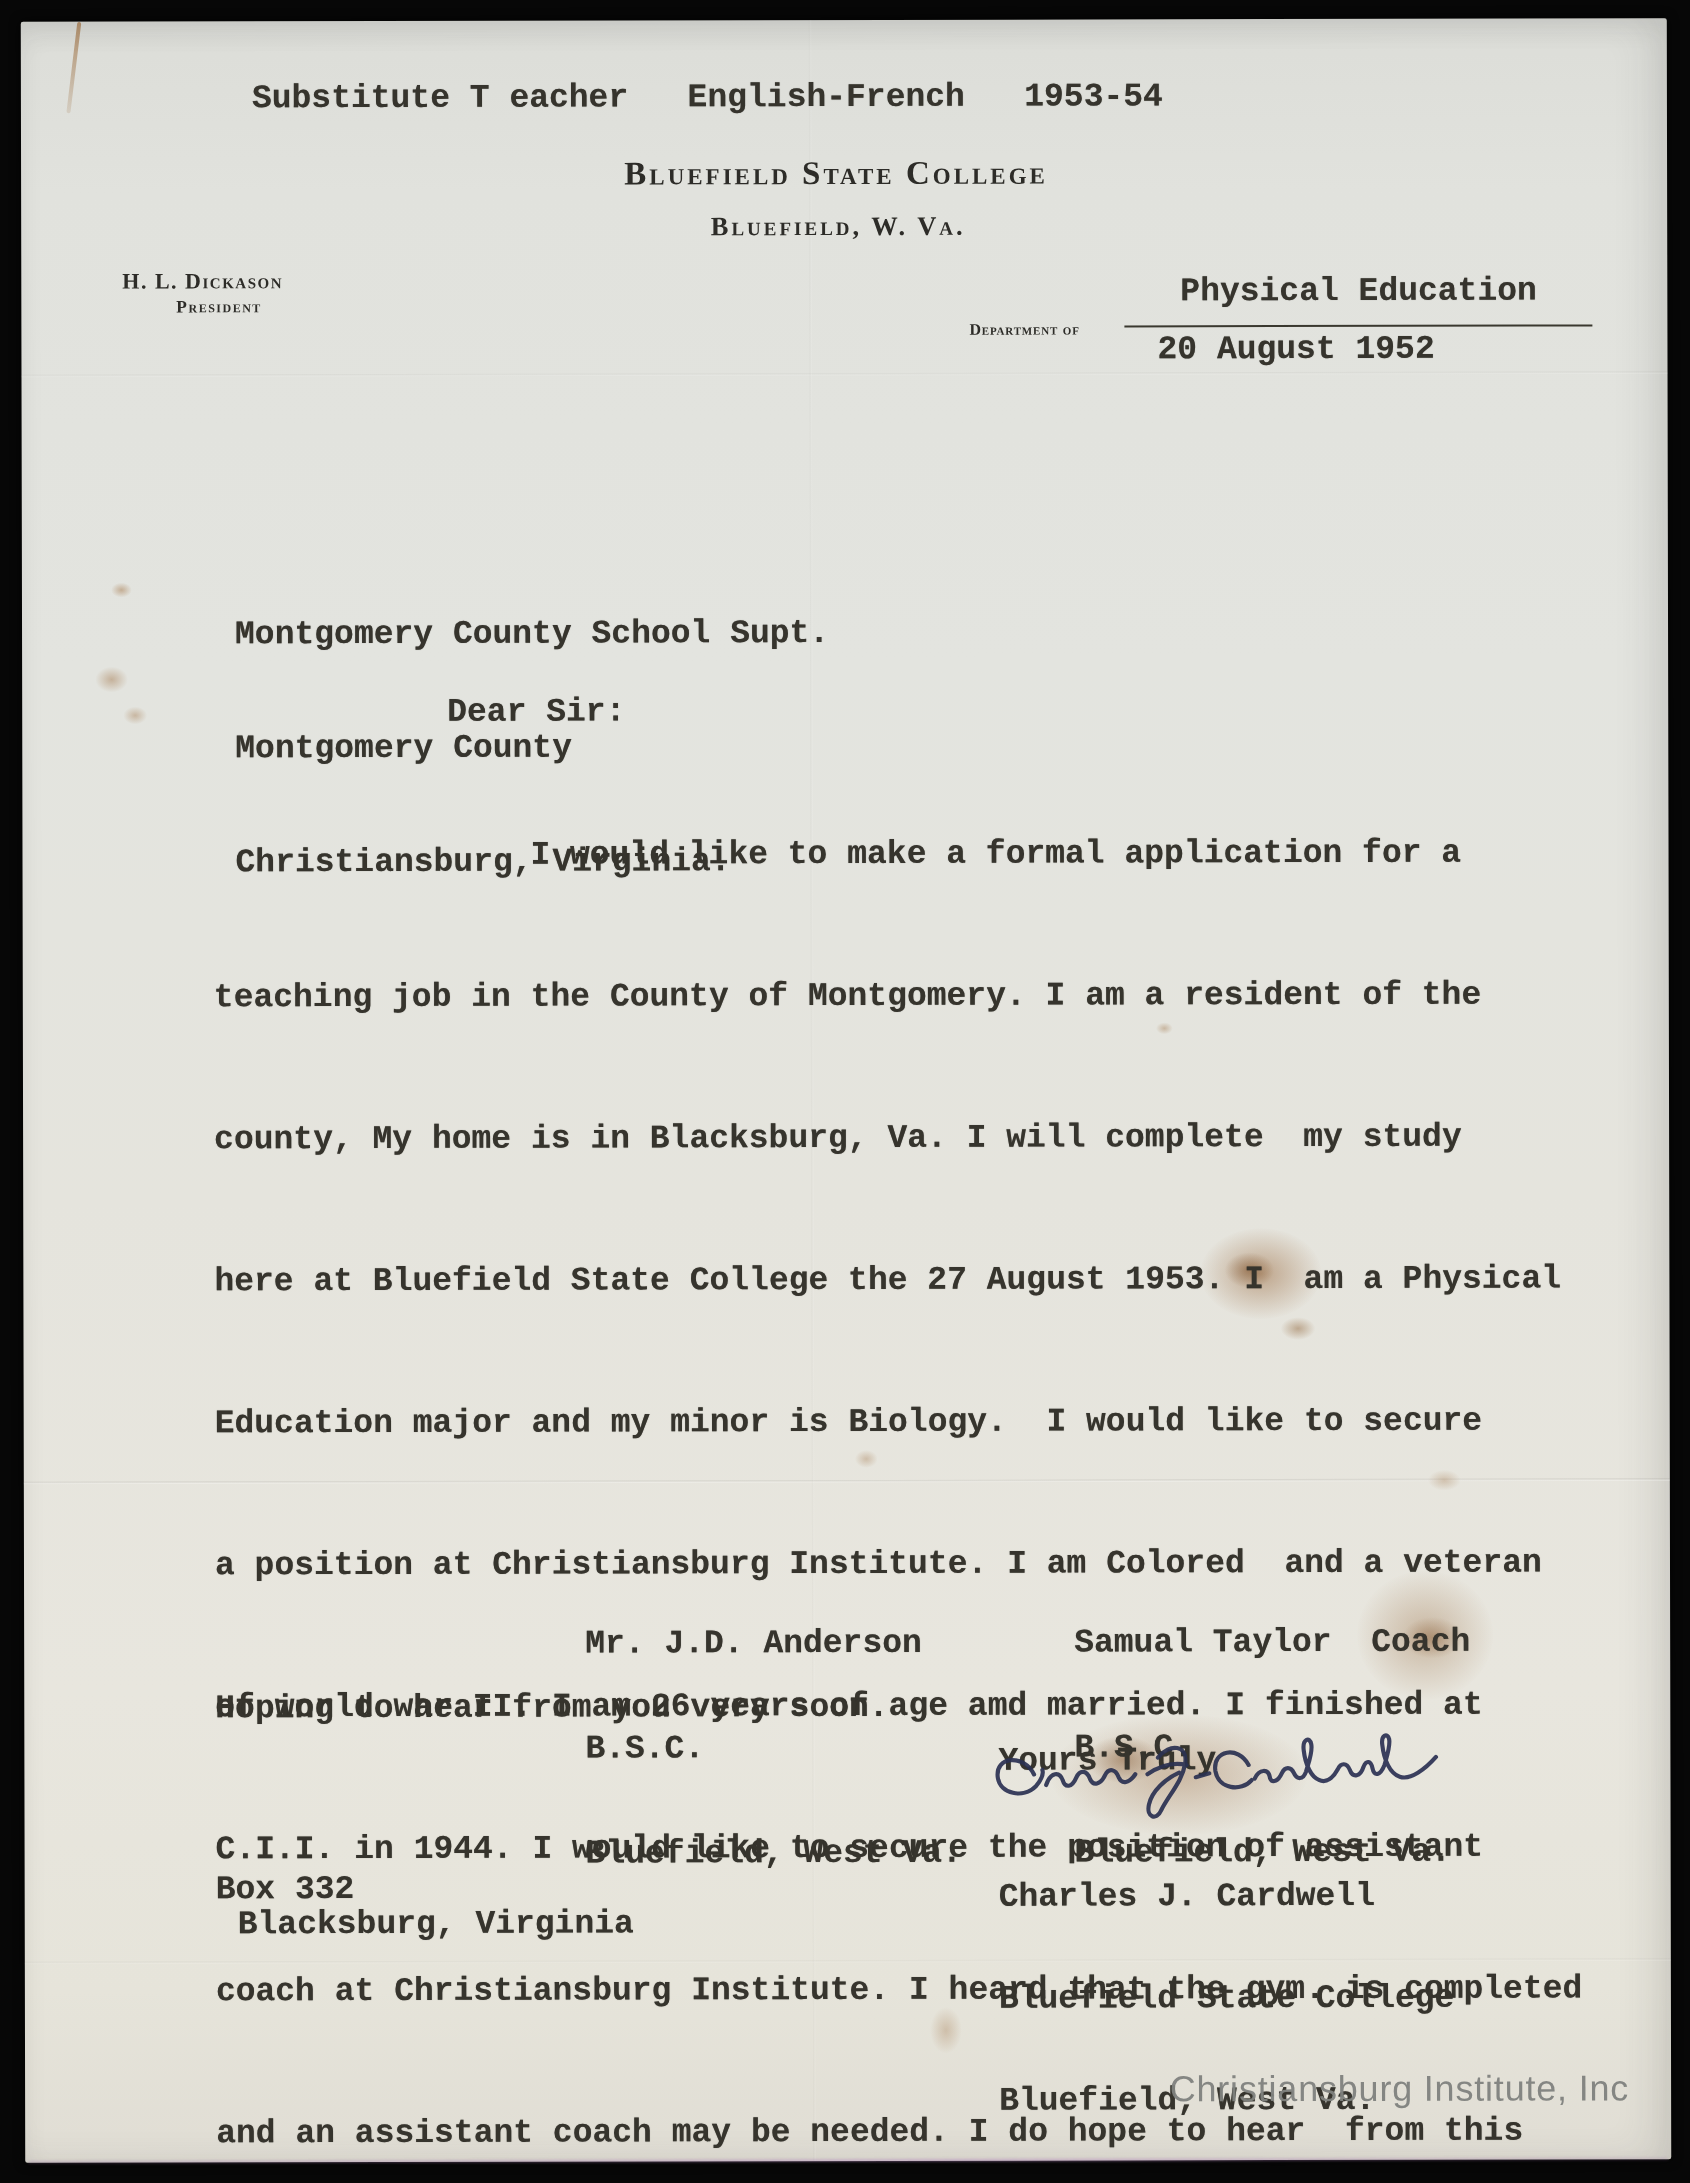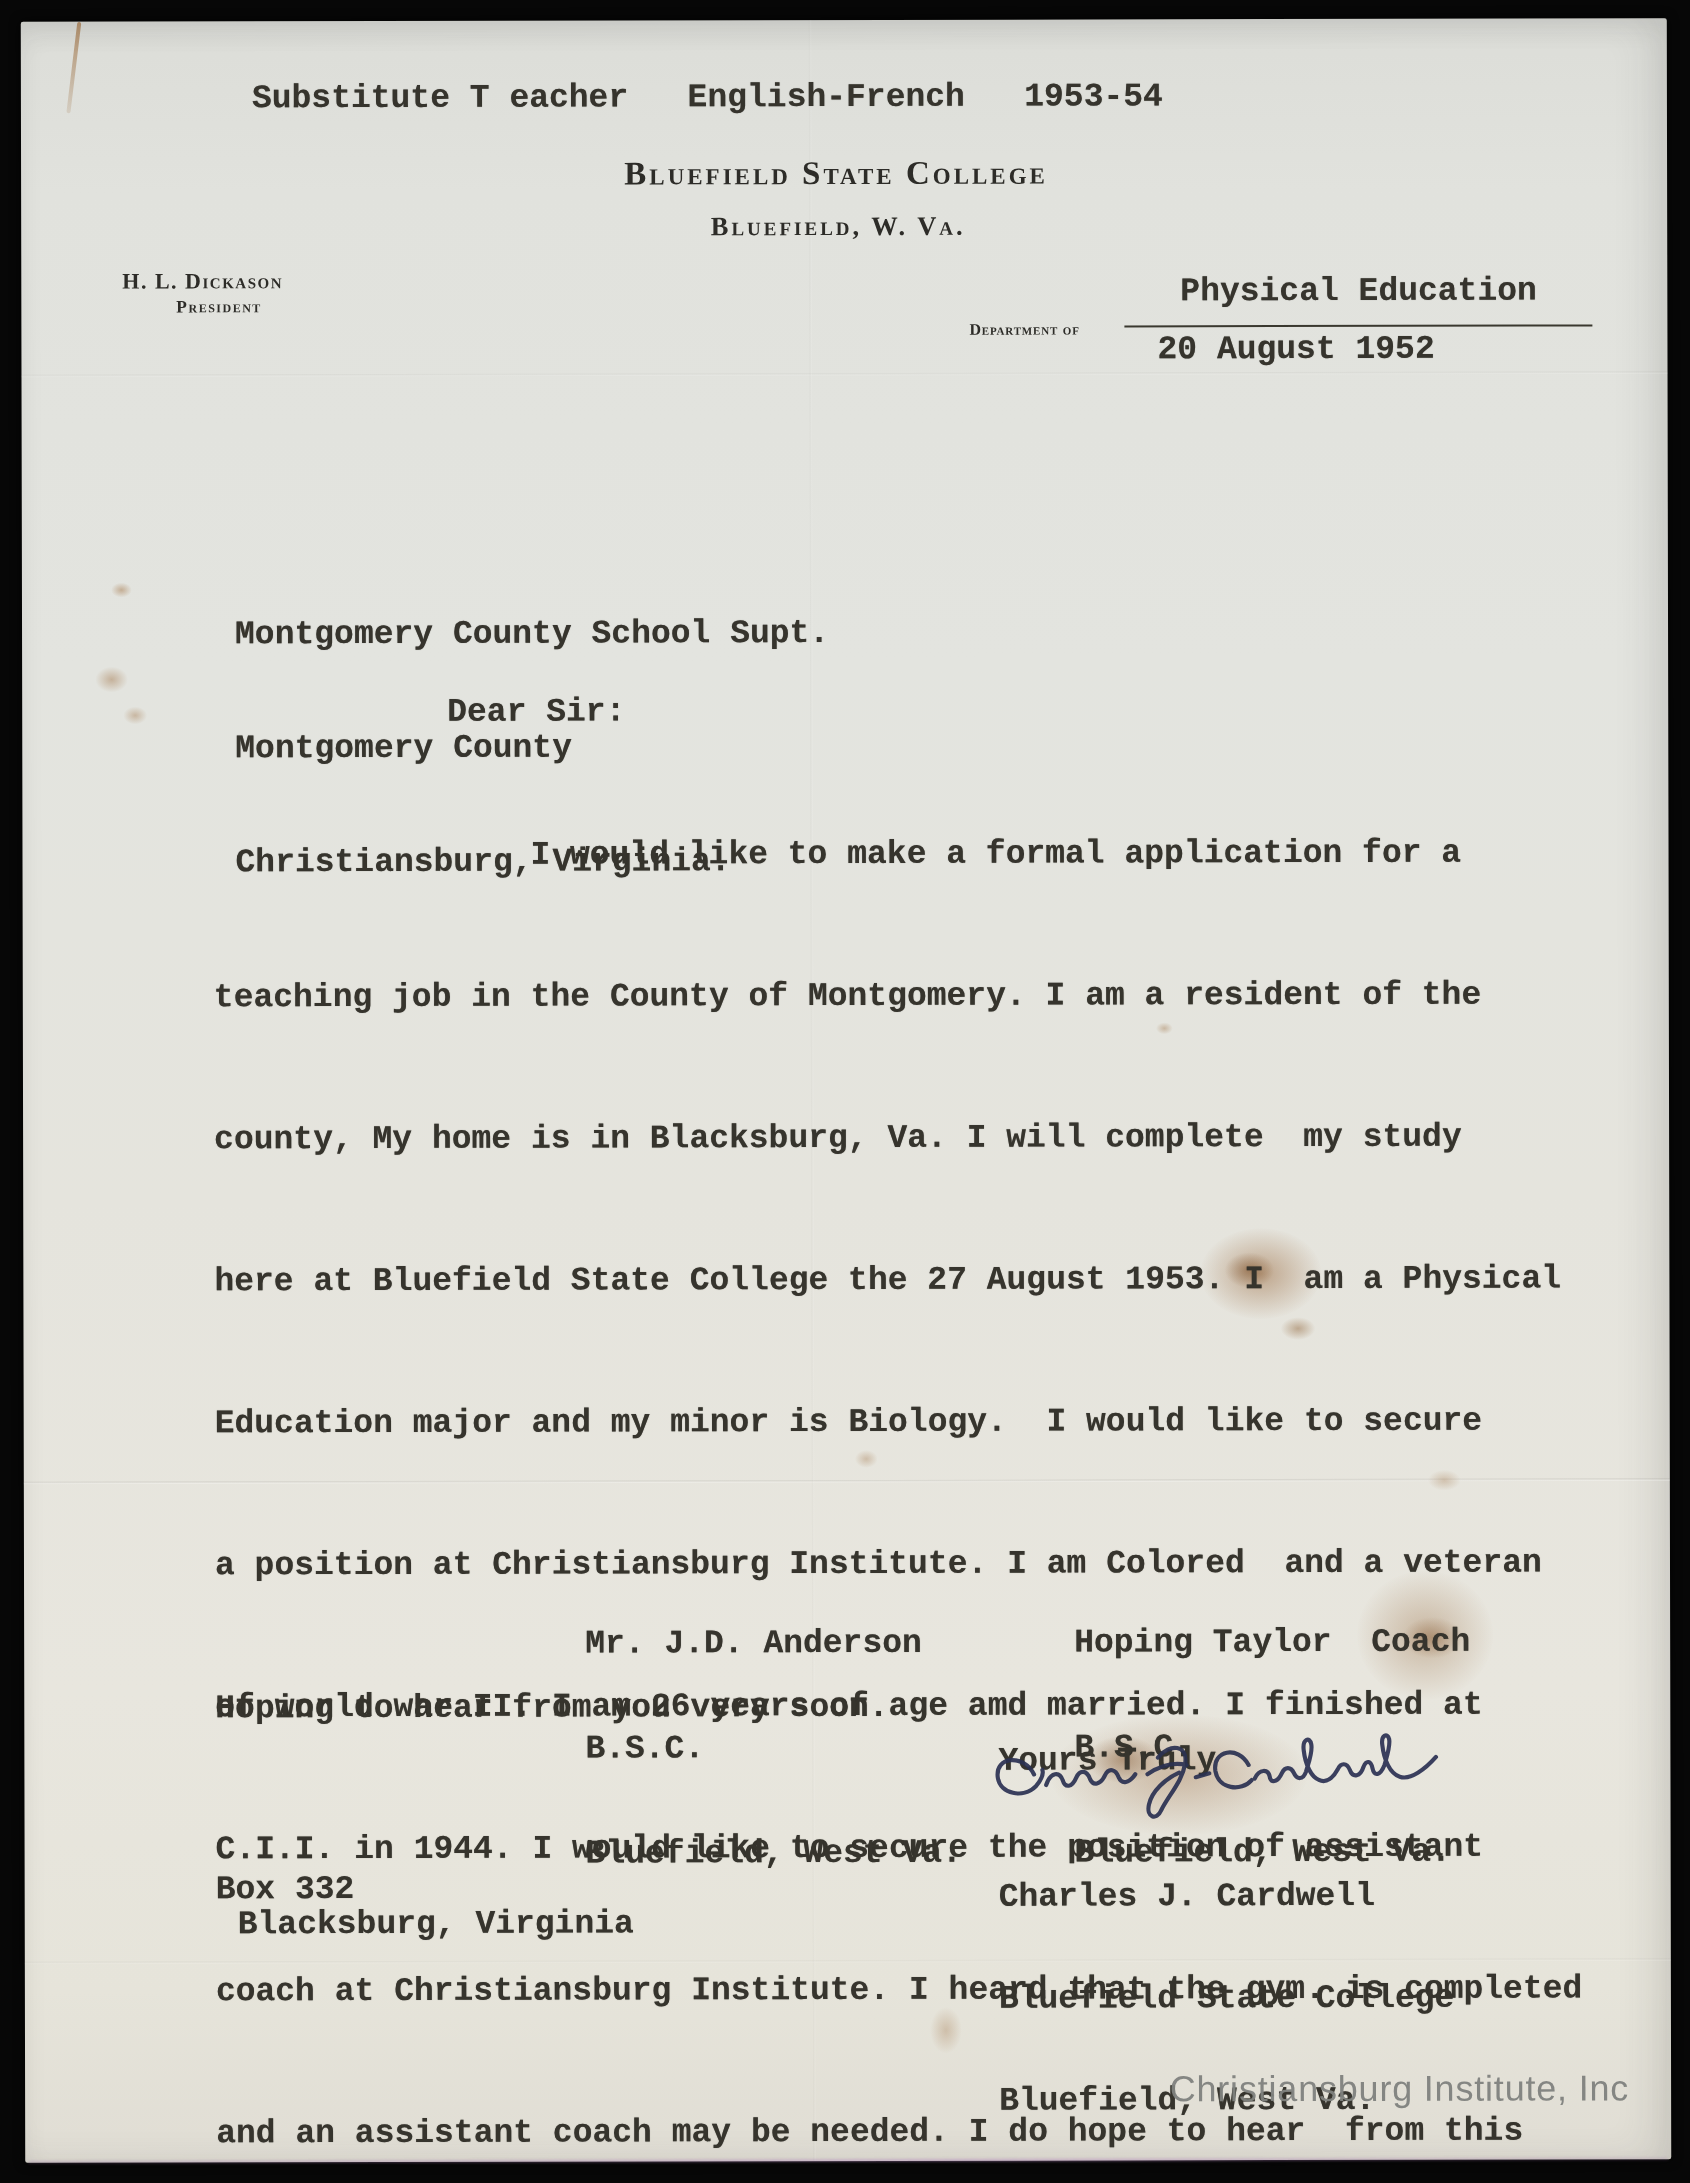--- a/index.html
+++ b/index.html
@@ -97,21 +97,21 @@
       
       
     </div>
 
     <div class="abs tw tw43" style="left:561px;top:1536px;line-height:35px;">
       <div>Mr. J.D. Anderson</div>
       <div>B.S.C.</div>
       <div>Bluefield, West Va.</div>
     </div>
     <div class="abs tw tw43" style="left:1050px;top:1536px;line-height:35px;">
-      <div>Hoping Taylor  Coach</div>
+      <div>Samual Taylor  Coach</div>
       <div>B.S.C.</div>
       <div>Bluefield, West Va.</div>
     </div>
 
     <div class="abs tw tw43" style="left:191px;top:1669px;">Hoping to hear from you very soon.</div>
 
     <div class="abs tw tw43" style="left:974px;top:1723px;">Yours Truly</div>
 
     <svg class="abs" style="left:955px;top:1708px;" width="484" height="102" viewBox="0 0 640 135">
       <g fill="none" stroke="#2b3152" stroke-width="5.5" stroke-linecap="round" stroke-linejoin="round" opacity="0.92">

